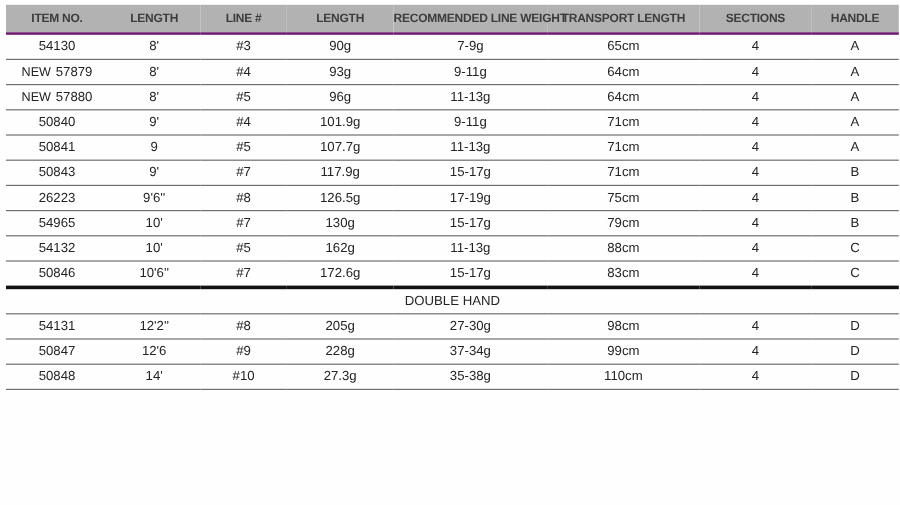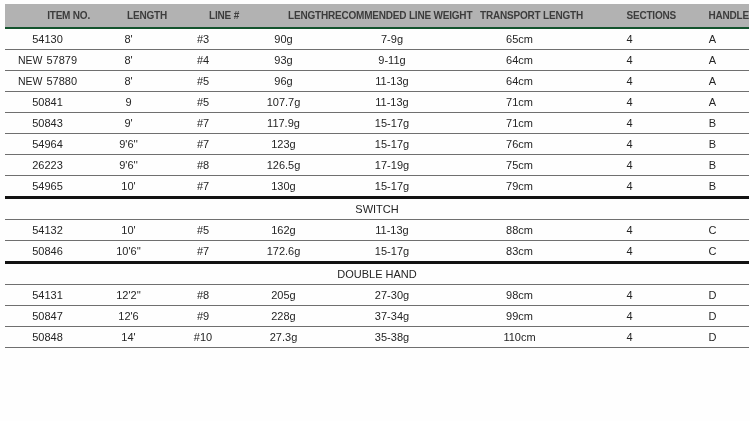--- a/index.html
+++ b/index.html
@@ -20,23 +20,23 @@
     margin: 4px 0 0 5px;
   }
   table.spec th {
     background: #b2b2b2;
     color: #3c3c3c;
     font-weight: bold;
     font-size: 10px;
     letter-spacing: -0.2px;
     height: 23px;
     padding: 0;
-    text-align: right;
+    text-align: center;
     white-space: nowrap;
-    border-bottom: 2px solid #14532d;
+    border-bottom: 2px solid #701a75;
   }
   table.spec td {
     font-size: 11px;
     color: #242424;
     text-align: center;
     height: 20px;
     padding: 0;
     white-space: nowrap;
     border-bottom: 1.5px solid #6f6f6f;
   }
@@ -106,72 +106,69 @@
       <td><span class="new-badge">NEW</span><span>57880</span></td>
       <td>8'</td>
       <td>#5</td>
       <td>96g</td>
       <td>11-13g</td>
       <td>64cm</td>
       <td>4</td>
       <td>A</td>
     </tr>
     <tr>
+      <td>50840</td>
+      <td>9'</td>
+      <td>#4</td>
+      <td>101.9g</td>
+      <td>9-11g</td>
+      <td>71cm</td>
+      <td>4</td>
+      <td>A</td>
+    </tr>
+    <tr>
       <td>50841</td>
       <td>9</td>
       <td>#5</td>
       <td>107.7g</td>
       <td>11-13g</td>
       <td>71cm</td>
       <td>4</td>
       <td>A</td>
     </tr>
     <tr>
       <td>50843</td>
       <td>9'</td>
       <td>#7</td>
       <td>117.9g</td>
       <td>15-17g</td>
       <td>71cm</td>
       <td>4</td>
       <td>B</td>
     </tr>
     <tr>
-      <td>54964</td>
-      <td>9'6''</td>
-      <td>#7</td>
-      <td>123g</td>
-      <td>15-17g</td>
-      <td>76cm</td>
-      <td>4</td>
-      <td>B</td>
-    </tr>
-    <tr>
       <td>26223</td>
       <td>9'6''</td>
       <td>#8</td>
       <td>126.5g</td>
       <td>17-19g</td>
       <td>75cm</td>
       <td>4</td>
       <td>B</td>
     </tr>
     <tr>
       <td>54965</td>
       <td>10'</td>
       <td>#7</td>
       <td>130g</td>
       <td>15-17g</td>
       <td>79cm</td>
       <td>4</td>
       <td>B</td>
     </tr>
-    <tr class="thick">
-      <td colspan="8" class="section-cell switch-indent">SWITCH</td>
-    </tr>
     <tr>
       <td>54132</td>
       <td>10'</td>
       <td>#5</td>
       <td>162g</td>
       <td>11-13g</td>
       <td>88cm</td>
       <td>4</td>
       <td>C</td>
     </tr>

